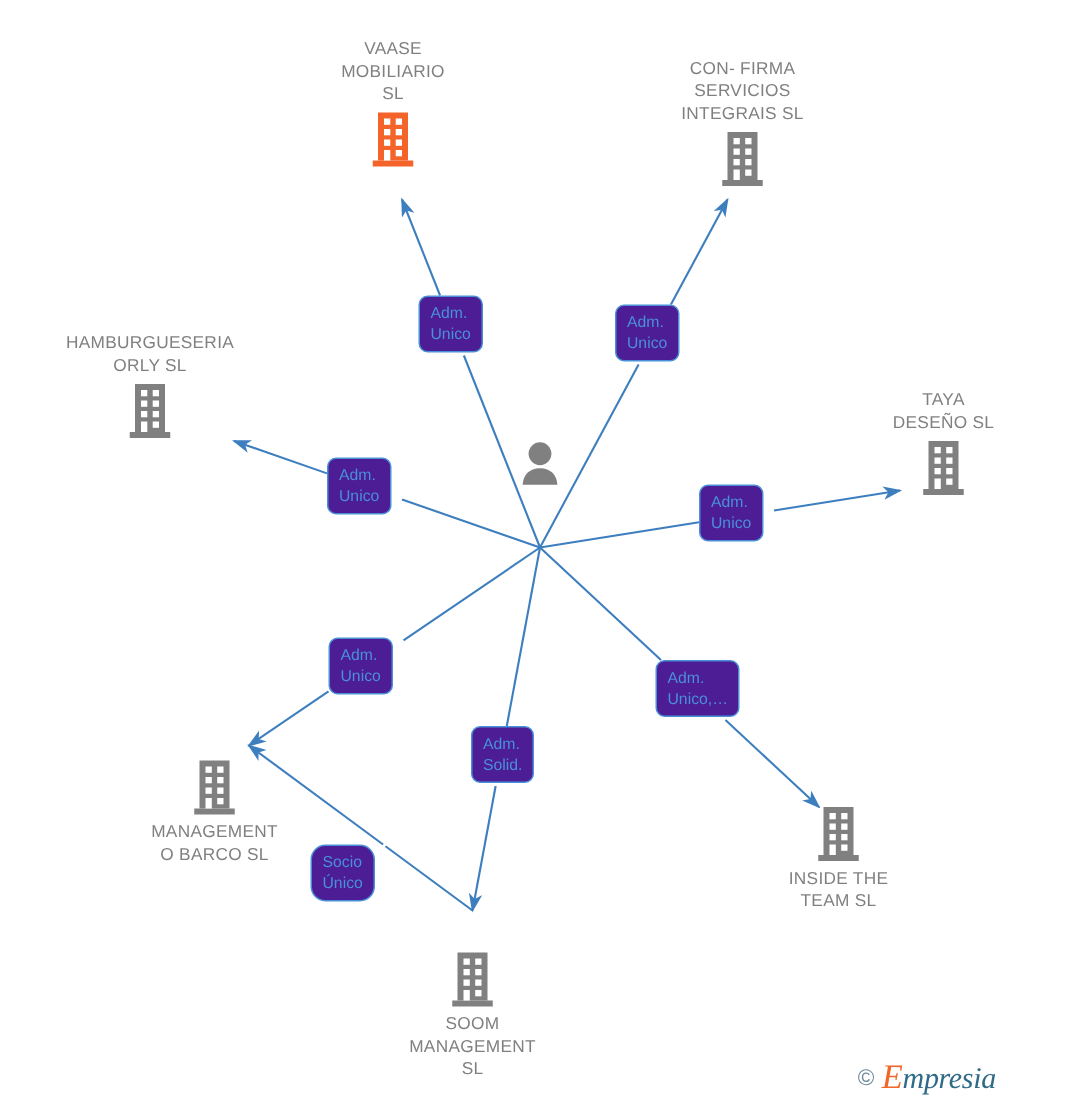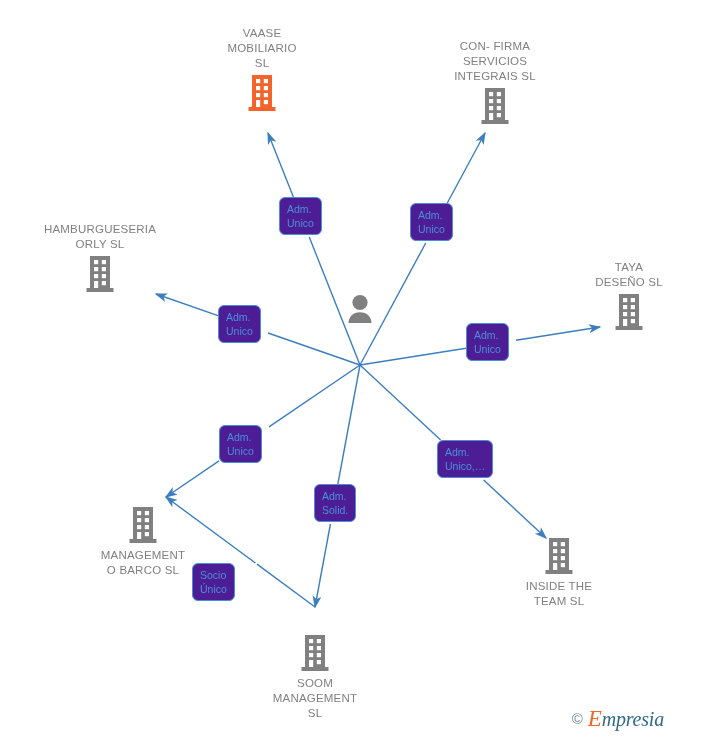--- a/index.html
+++ b/index.html
@@ -278,21 +278,21 @@
   <div class="edge-label" style="left:218px; top:305px;">Adm.
 Unico</div>
   <div class="edge-label" style="left:466px; top:323px;">Adm.
 Unico</div>
   <div class="edge-label" style="left:219px; top:425px;">Adm.
 Unico</div>
   <div class="edge-label" style="left:314px; top:484px;">Adm.
 Solid.</div>
   <div class="edge-label" style="left:437px; top:440px;">Adm.
 Unico,…</div>
-  <div class="edge-label" style="left:192px; top:563px;">Socio
+  <div class="edge-label" style="left:207px; top:563px;border-radius:10px;">Socio
 Único</div>
 
   <div class="watermark">
     <span class="copy">©</span>
     <span class="brand"><span class="e">E</span><span>mpresia</span></span>
   </div>
 
 </div>
 
 </body></html>

